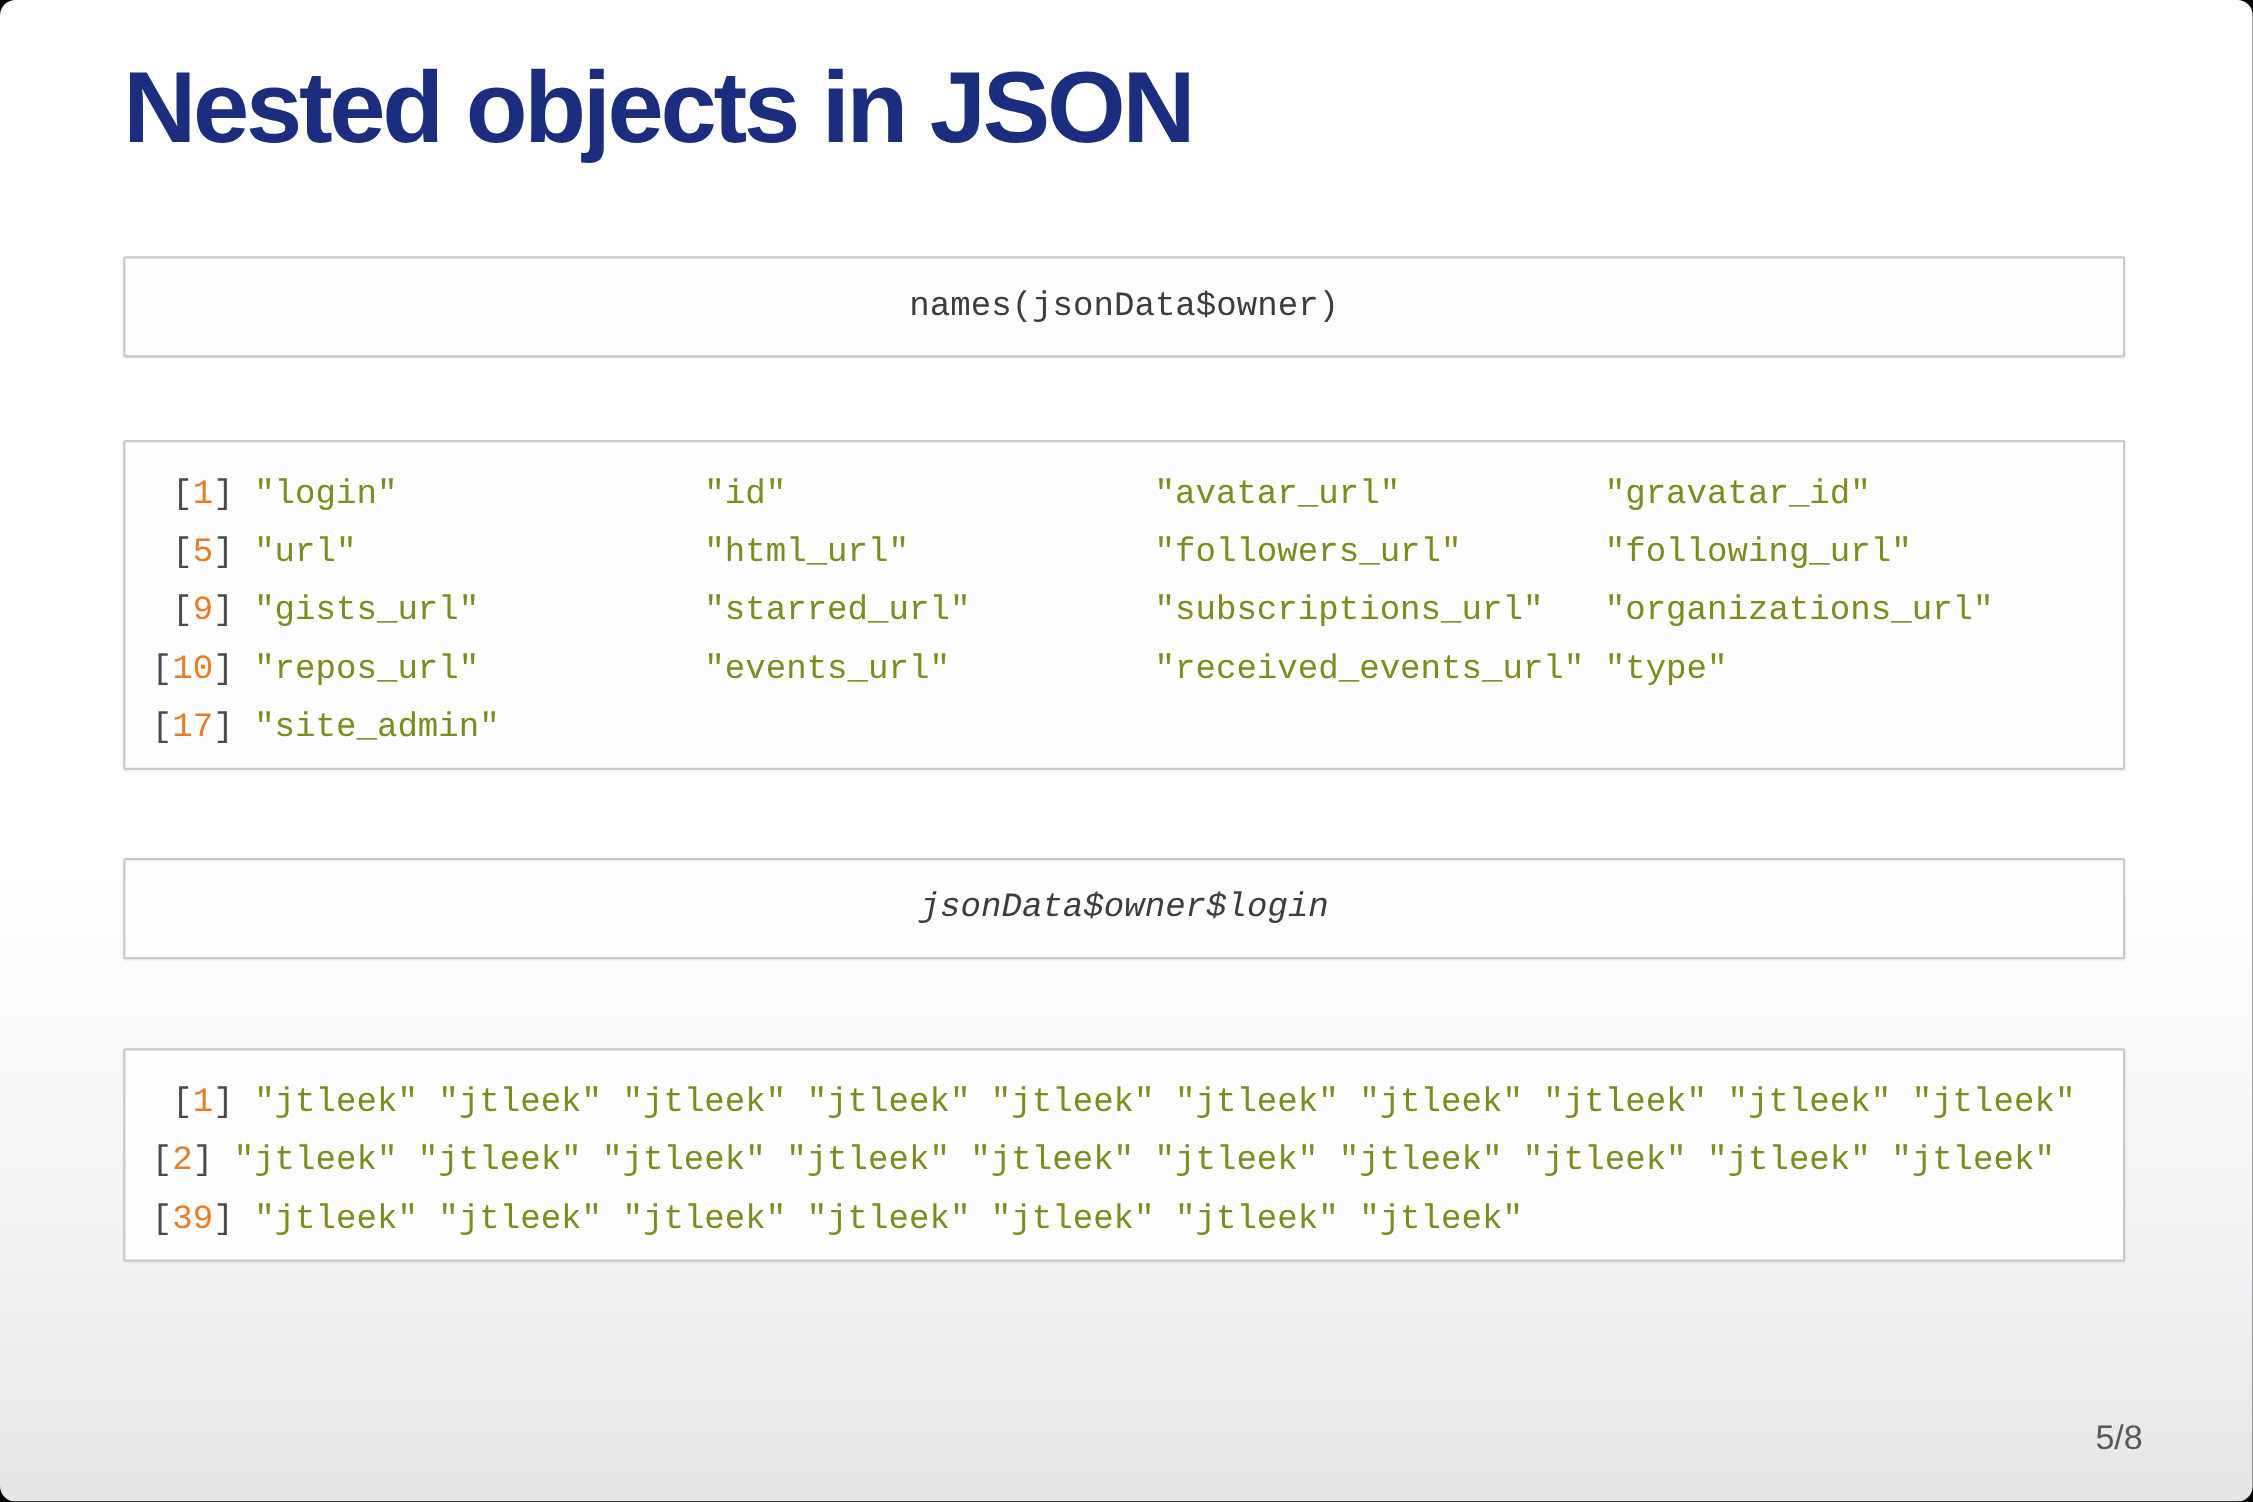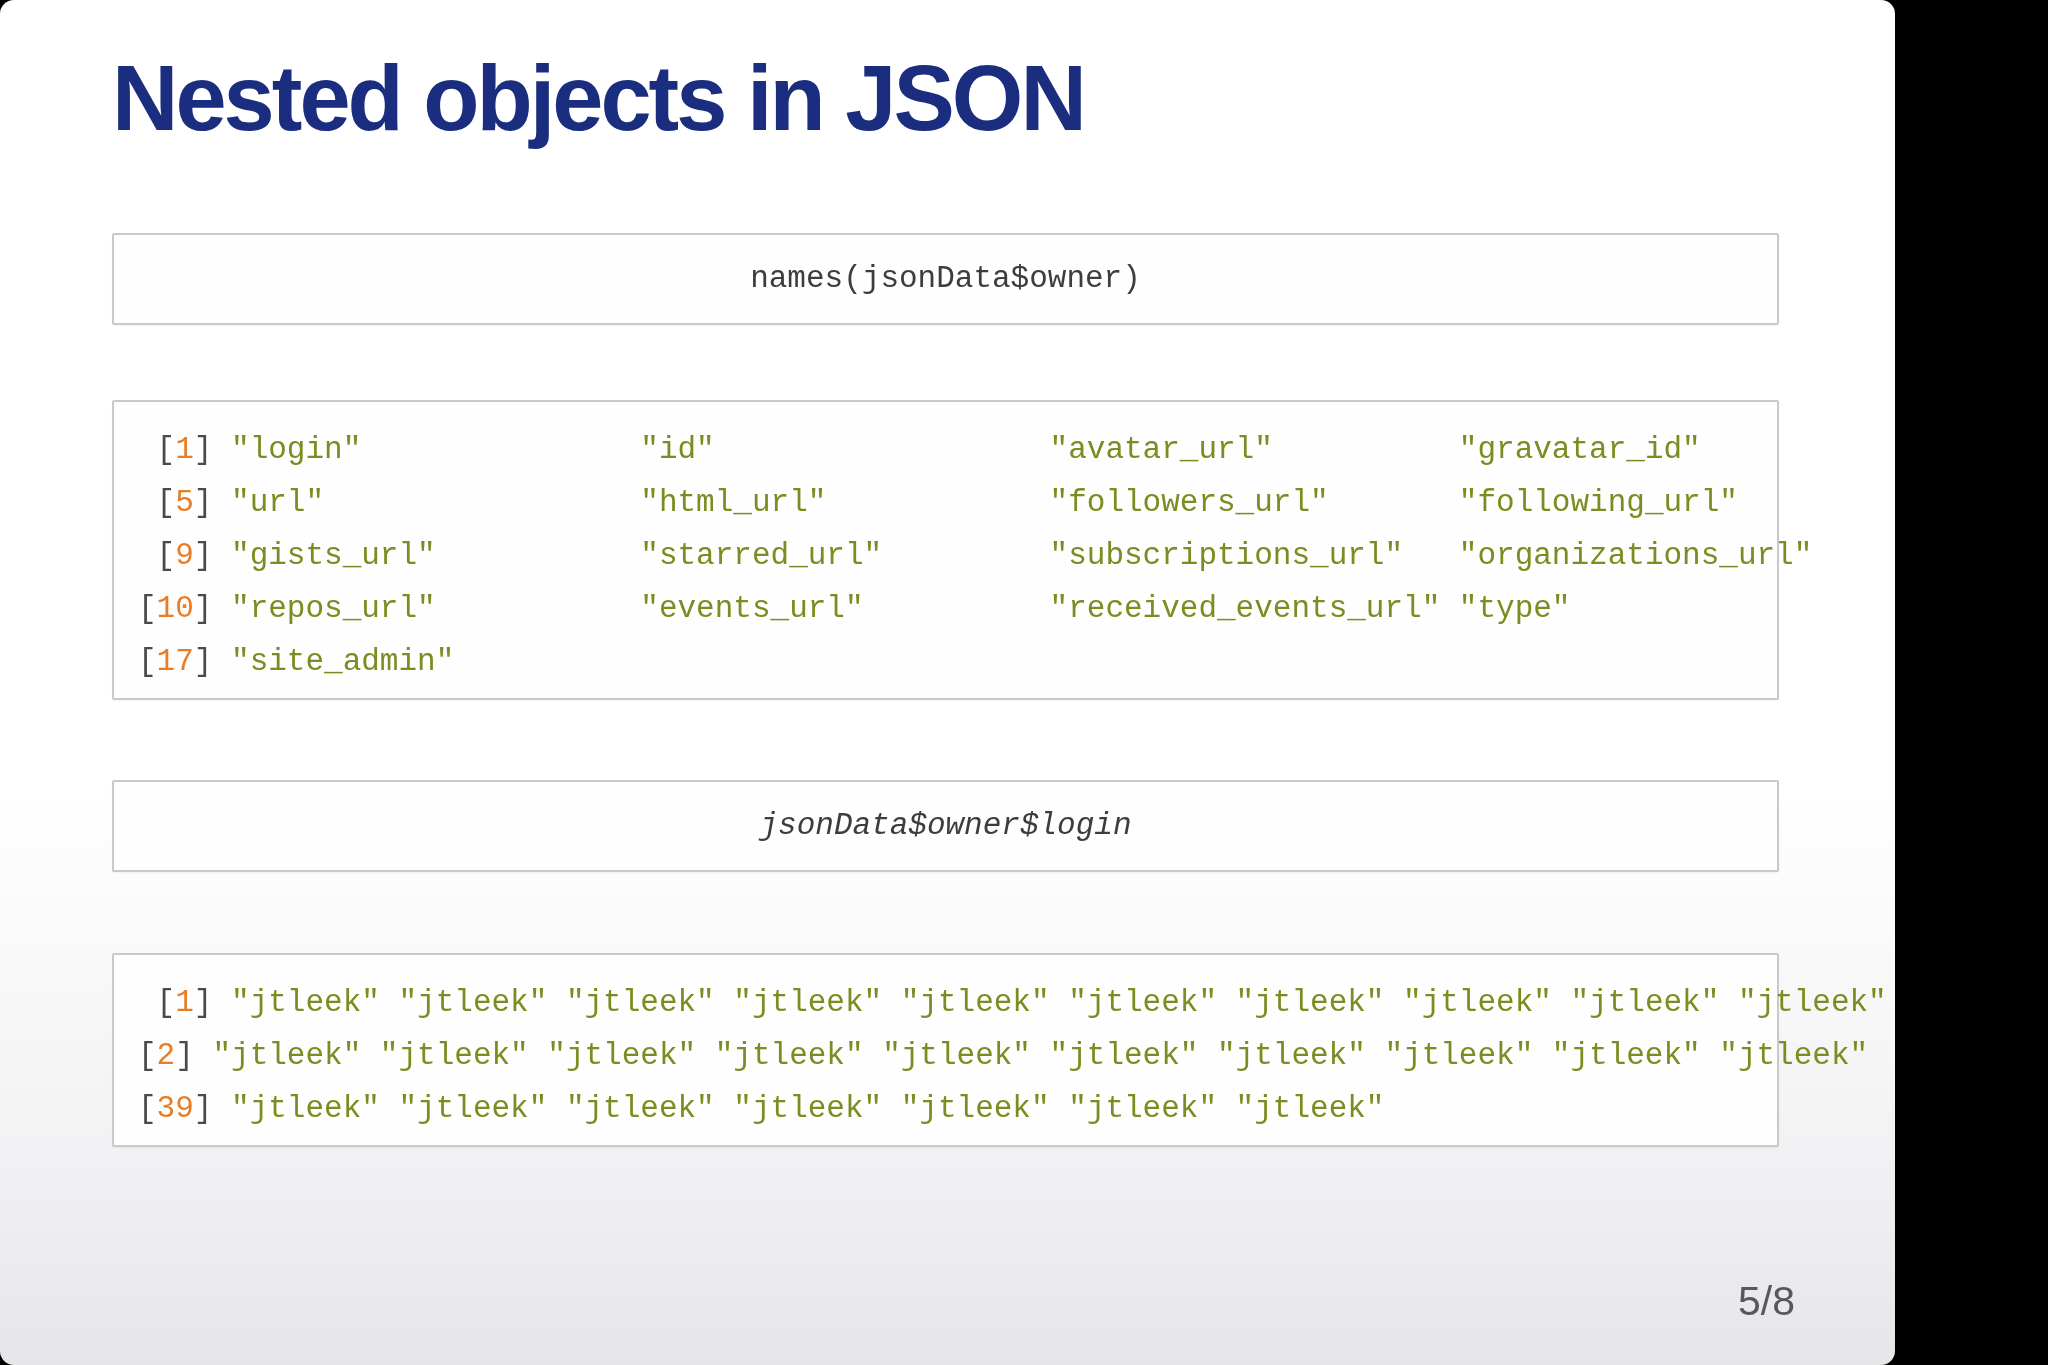--- a/index.html
+++ b/index.html
@@ -4,21 +4,21 @@
 <style>
   * { box-sizing: border-box; }
   html, body { margin: 0; padding: 0; }
   body {
     width: 2048px; height: 1365px;
     background: #000;
     font-family: "Liberation Sans", sans-serif;
   }
   .slide {
     position: relative;
-    width: 1895px; height: 1365px;
+    width: 2048px; height: 1365px;
     border-radius: 14px;
     overflow: hidden;
     background: linear-gradient(180deg, #ffffff 0%, #ffffff 58%, #f2f2f4 84%, #e6e6e8 100%);
   }
   .content { padding: 0 116px 0 112px; }
   .title {
     margin: 50px 0 0 0;
     font-family: "Liberation Sans", sans-serif;
     font-weight: bold;
     font-size: 92px;
@@ -44,21 +44,21 @@
     white-space: pre;
   }
   .codeline { line-height: 38px; color: #3d3d3d; }
   .line { line-height: 53px; }
   .br  { color: #4a4a4c; }
   .idx { color: #e87d26; }
   .str { color: #7c8c20; }
   .pagenum {
     position: absolute;
     right: 100px; bottom: 40px;
-    font-size: 41px;
+    font-size: 31px;
     color: #58585a;
   }
 </style>
 </head>
 <body>
 
 <div class="slide">
   <div class="content">
 
     <h1 class="title">Nested objects in JSON</h1>

